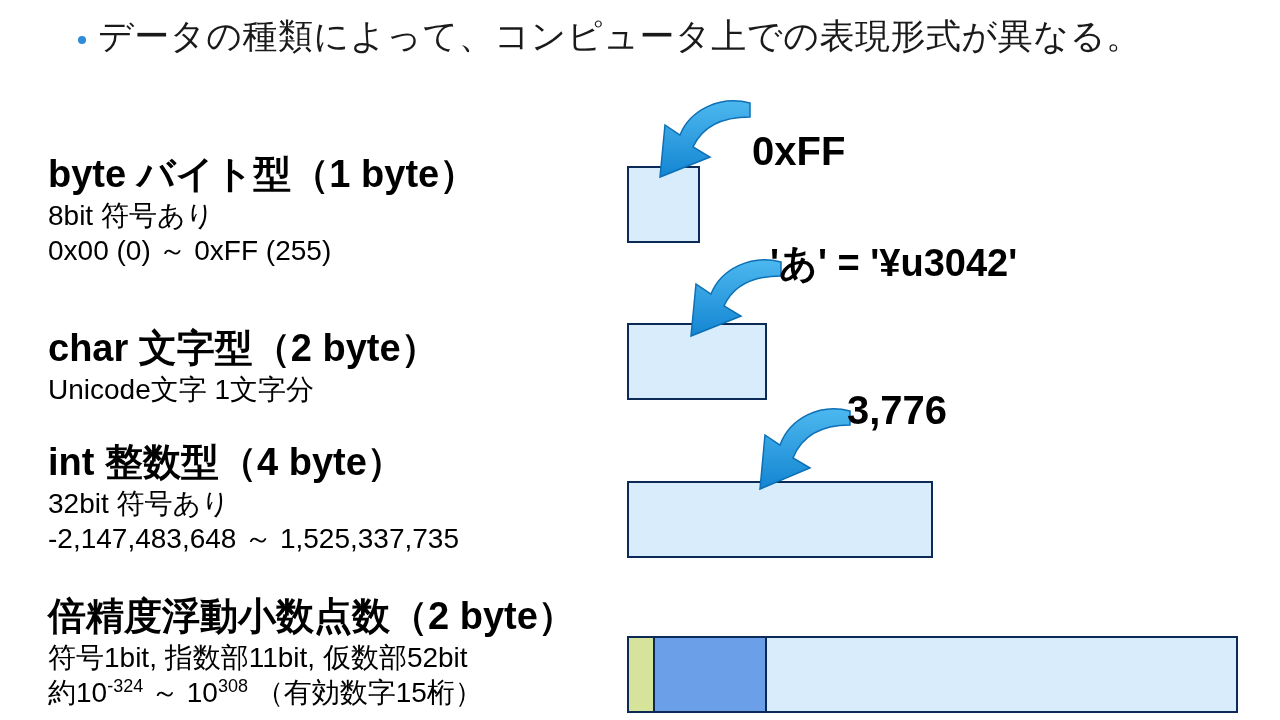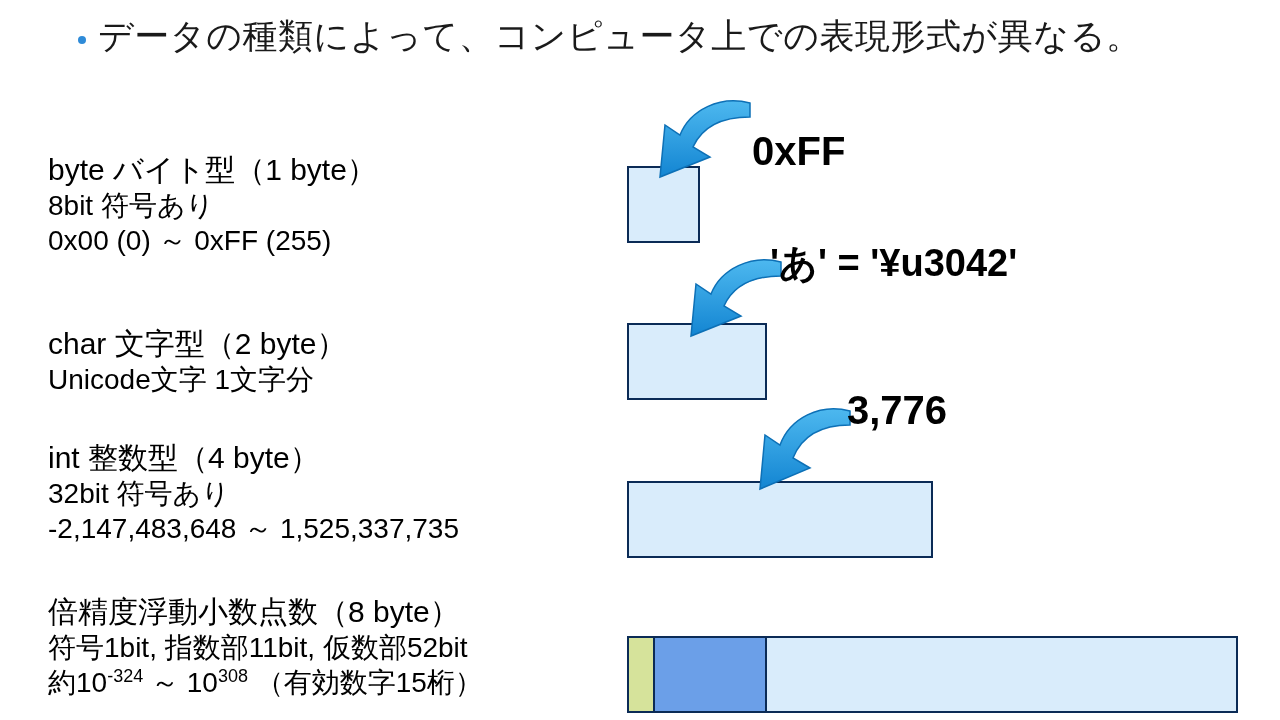--- a/index.html
+++ b/index.html
@@ -18,21 +18,21 @@
     background:#2e8bd8;
   }
   .bullet-text{
     position:absolute;left:98px;top:14px;
     font-size:35px;line-height:1.28;letter-spacing:0.5px;
     color:#1a1a1a;
   }
 
   
   .type-block{position:absolute;left:48px;}
-  .type-title{font-weight:normal;font-size:30px;line-height:1.2;}
+  .type-title{font-weight:bold;font-size:38px;line-height:1.2;}
   .type-sub{font-size:28px;line-height:1.25;font-weight:normal;}
 
   
   .box{
     position:absolute;
     background:#d9ecfb;
     border:2px solid #0b2b56;
     box-sizing:border-box;
   }
   
@@ -65,21 +65,21 @@
     <div class="type-sub">Unicode文字 1文字分</div>
   </div>
 
   <div class="type-block" style="top:440px;">
     <div class="type-title">int 整数型（4 byte）</div>
     <div class="type-sub">32bit 符号あり</div>
     <div class="type-sub">-2,147,483,648 ～ 1,525,337,735</div>
   </div>
 
   <div class="type-block" style="top:594px;">
-    <div class="type-title">倍精度浮動小数点数（8 byte）</div>
+    <div class="type-title">倍精度浮動小数点数（2 byte）</div>
     <div class="type-sub">符号1bit, 指数部11bit, 仮数部52bit</div>
     <div class="type-sub">
       <span>約10</span><sup style="font-size:18px;">-324</sup><span> ～ 10</span><sup style="font-size:18px;">308</sup><span> （有効数字15桁）</span>
     </div>
   </div>
 
   <div class="box" style="left:627px;top:166px;width:73px;height:77px;"></div>
   <svg class="arrow-svg" style="left:645px;top:95px;" width="110" height="85" viewBox="0 0 110 85">
     <defs>
       <linearGradient id="g1" x1="0" y1="0" x2="0" y2="1">

